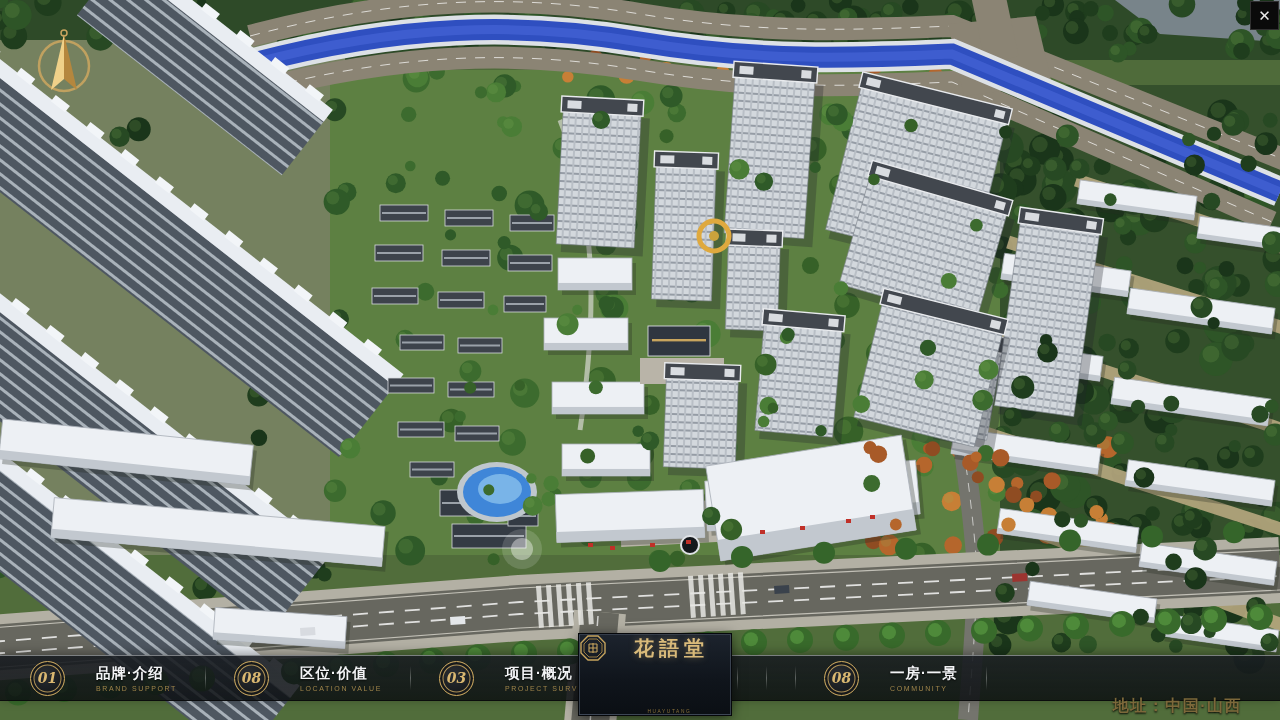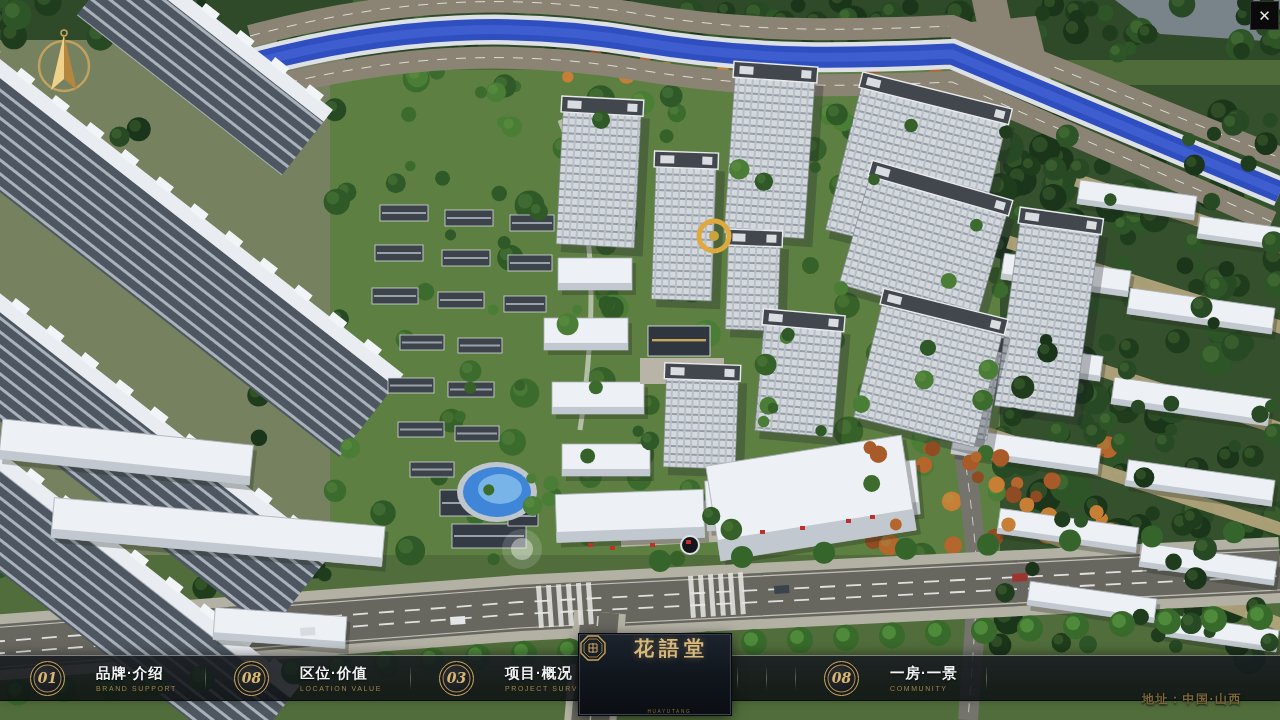--- a/index.html
+++ b/index.html
@@ -42,22 +42,22 @@
     margin-left:-61px;z-index:30;
     background:linear-gradient(180deg,#1c232d 0%,#10151c 55%,#0b0f14 100%);
     border:1px solid rgba(90,100,118,.55);
     box-shadow:0 0 0 1px #05070a,0 2px 12px rgba(0,0,0,.65);
     display:flex;flex-direction:column;align-items:center;justify-content:space-between;gap:2px;padding-left:28px;}
   .logo-title{font-family:"Liberation Serif","DejaVu Serif",serif;font-weight:bold;
     font-size:20px;color:#d9ba7a;letter-spacing:5px;text-indent:5px;
     text-shadow:0 0 7px rgba(217,186,122,.4);}
   .logo-tagline{font-size:6px;transform:scale(.8);color:#8a713a;letter-spacing:2px;}
 
-  .address{position:absolute;right:38px;bottom:12px;z-index:25;
-    font-size:12px;font-weight:bold;color:#7c683a;letter-spacing:1.5px;
+  .address{position:absolute;right:38px;bottom:3px;z-index:25;
+    font-size:16px;font-weight:bold;color:#7c683a;letter-spacing:1.5px;
     text-shadow:0 1px 2px #000;margin-left:20px;}
 </style>
 </head>
 <body>
 
 <div class="stage">
 
   <svg id="scene" width="1280" height="720" viewBox="0 0 1280 720">
     <defs>
       <pattern id="winGrid" width="7" height="8" patternUnits="userSpaceOnUse">

